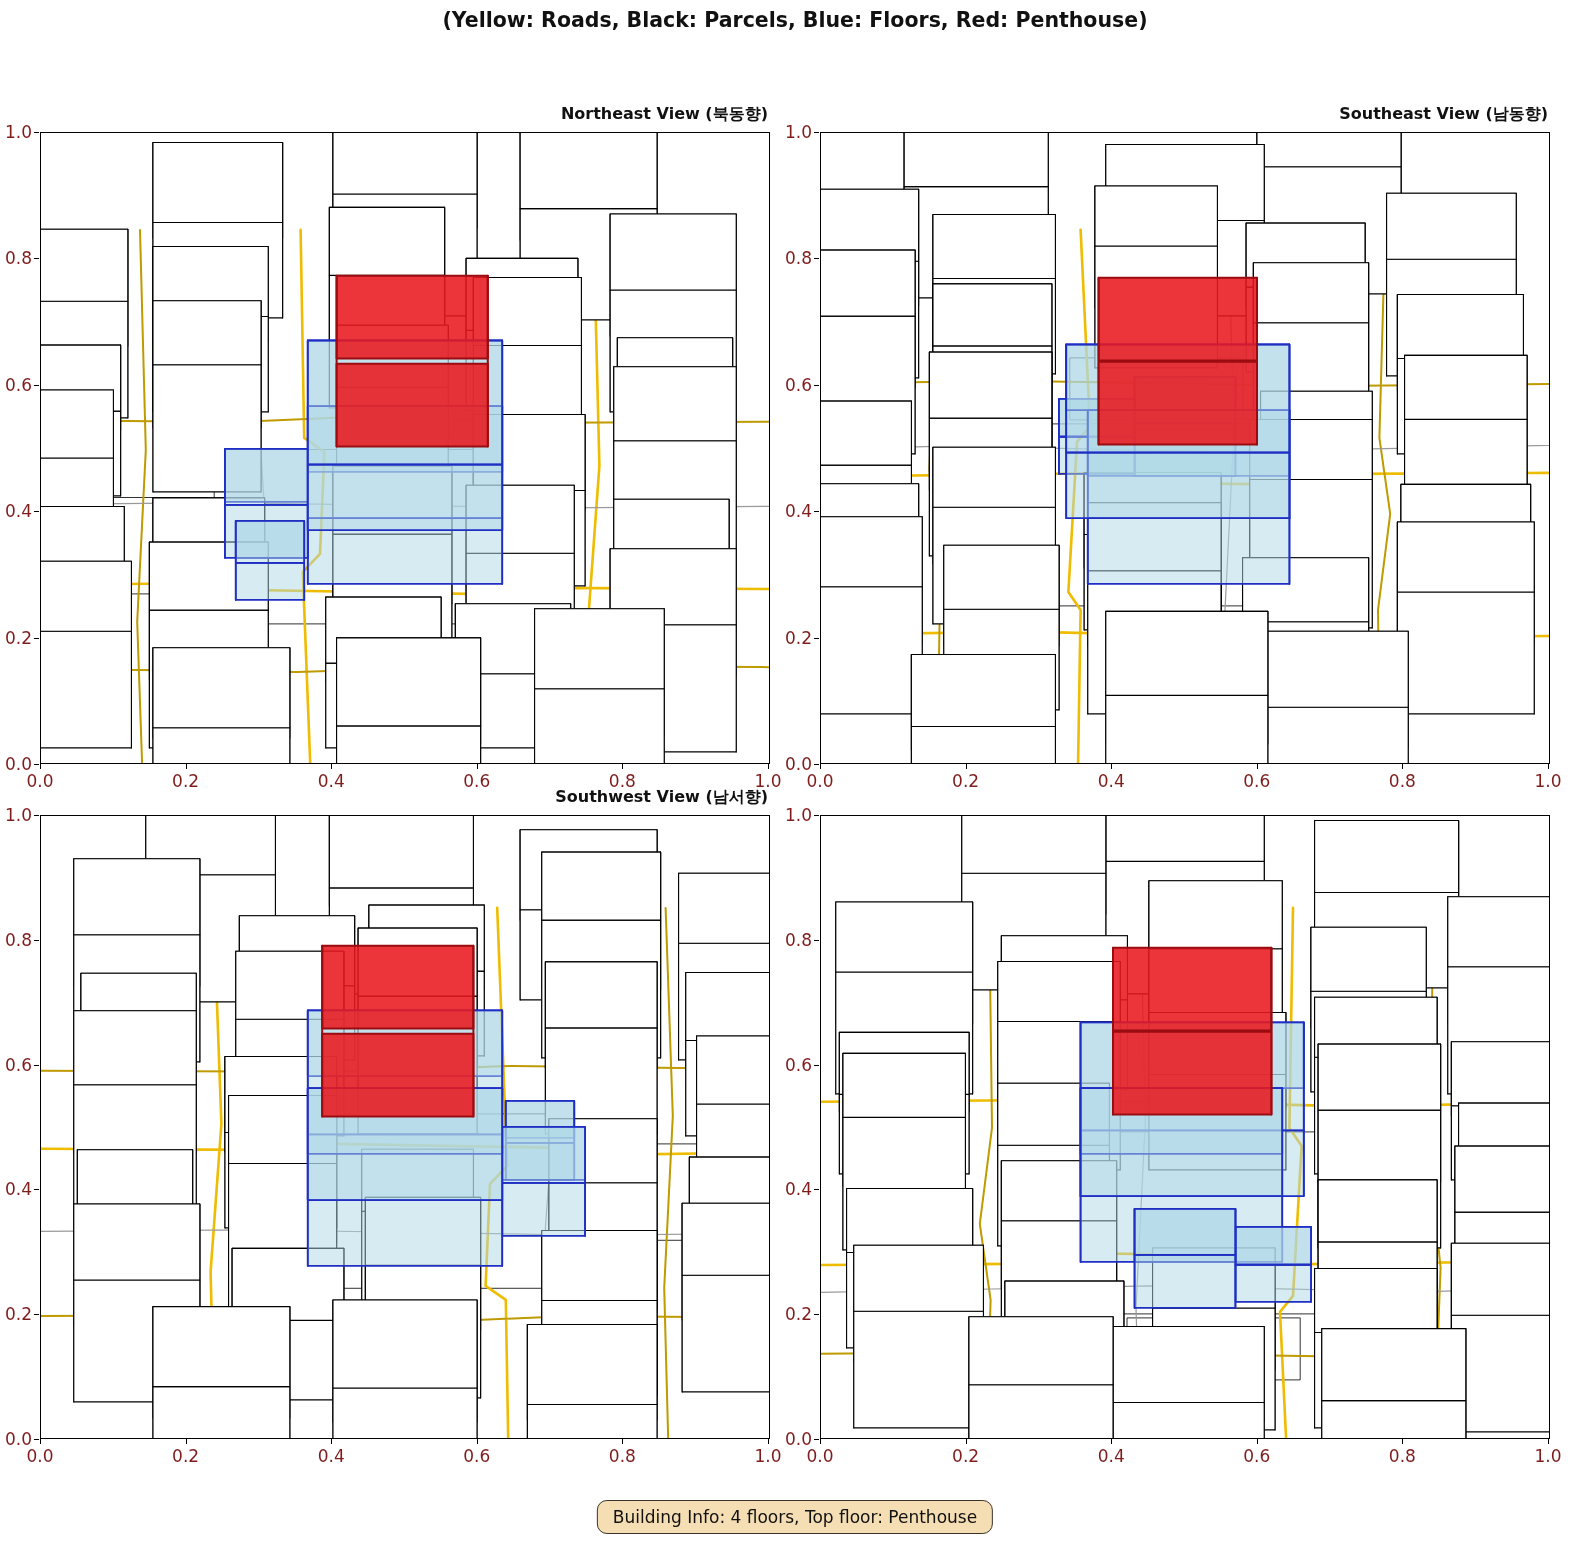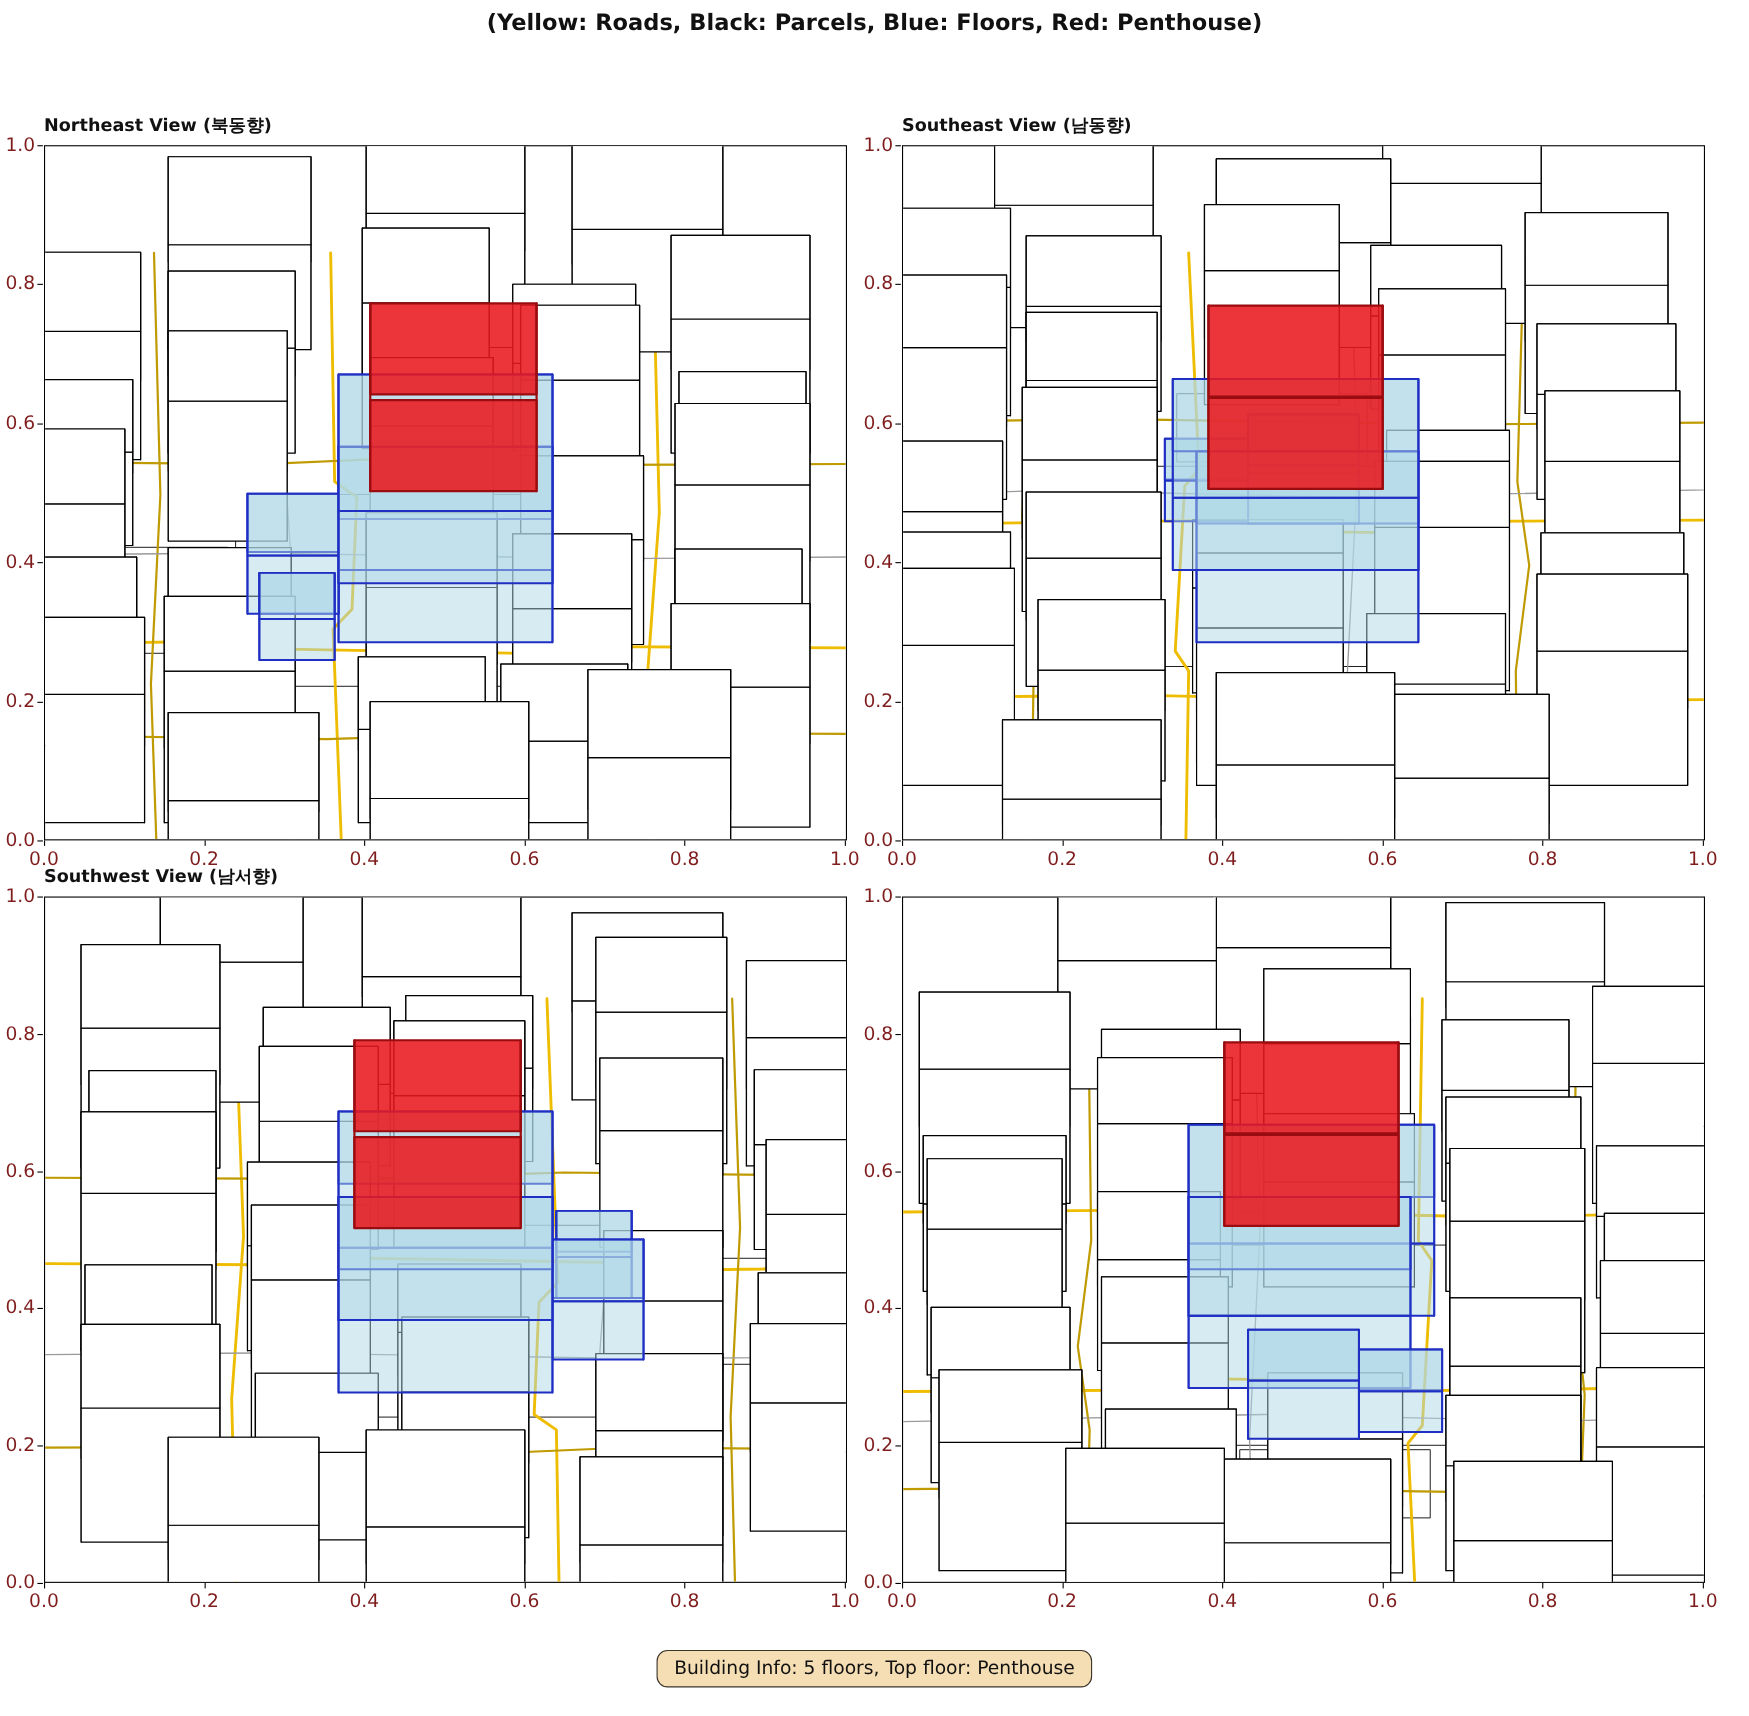--- a/index.html
+++ b/index.html
@@ -1,19 +1,19 @@
 <!DOCTYPE html>
 <html><head>
 <meta charset="utf-8">
 <style>
   html,body{margin:0;padding:0;background:#ffffff;}
   body{width:1590px;height:1560px;position:relative;font-family:"DejaVu Sans","Liberation Sans",sans-serif;color:#111;}
   .fig-title{position:absolute;top:6px;left:0;width:100%;text-align:center;font-weight:bold;font-size:20.5px;line-height:1.4;}
   .subplot{position:absolute;width:795px;}
-  .sp-title{position:absolute;top:0;left:40px;width:728px;text-align:left;font-weight:bold;font-size:16px;}
+  .sp-title{position:absolute;top:0;left:40px;width:728px;text-align:right;font-weight:bold;font-size:16px;}
   .axes{position:absolute;top:28px;left:40px;width:728px;border:1px solid #000;background:#fff;overflow:hidden;}
   .axes svg{position:absolute;top:0;left:0;display:block;}
   #sp0 .axes,#sp1 .axes{height:630px;}
   #sp2 .axes,#sp3 .axes{height:622px;}
   #sp0{left:0;top:104px;height:690px;}
   #sp1{left:780px;top:104px;height:690px;}
   #sp2{left:0;top:787px;height:690px;}
   #sp3{left:780px;top:787px;height:690px;}
   .tick-label{position:absolute;font-size:17px;color:#7f1d1d;}
   .tick-label.x{transform:translateX(-50%);}
@@ -985,13 +985,13 @@
     <div class="tick-mark" style="left: 34px; top: 277.6px; width: 5px; height: 1px;"></div>
     <span class="tick-label y" style="right: 763px; top: 277.6px;">0.6</span>
     <div class="tick-mark" style="left: 34px; top: 402.4px; width: 5px; height: 1px;"></div>
     <span class="tick-label y" style="right: 763px; top: 402.4px;">0.4</span>
     <div class="tick-mark" style="left: 34px; top: 527.2px; width: 5px; height: 1px;"></div>
     <span class="tick-label y" style="right: 763px; top: 527.2px;">0.2</span>
     <div class="tick-mark" style="left: 34px; top: 652px; width: 5px; height: 1px;"></div>
     <span class="tick-label y" style="right: 763px; top: 652px;">0.0</span>
   </div>
 
-<div class="badge" style="background: rgb(245, 222, 179); border: 1.5px solid rgb(58, 51, 42); color: rgb(17, 17, 17);">Building Info: 5 floors, Top floor: Penthouse</div>
+<div class="badge" style="background: rgb(245, 222, 179); border: 1.5px solid rgb(58, 51, 42); color: rgb(17, 17, 17);">Building Info: 4 floors, Top floor: Penthouse</div>
 
 </body></html>

